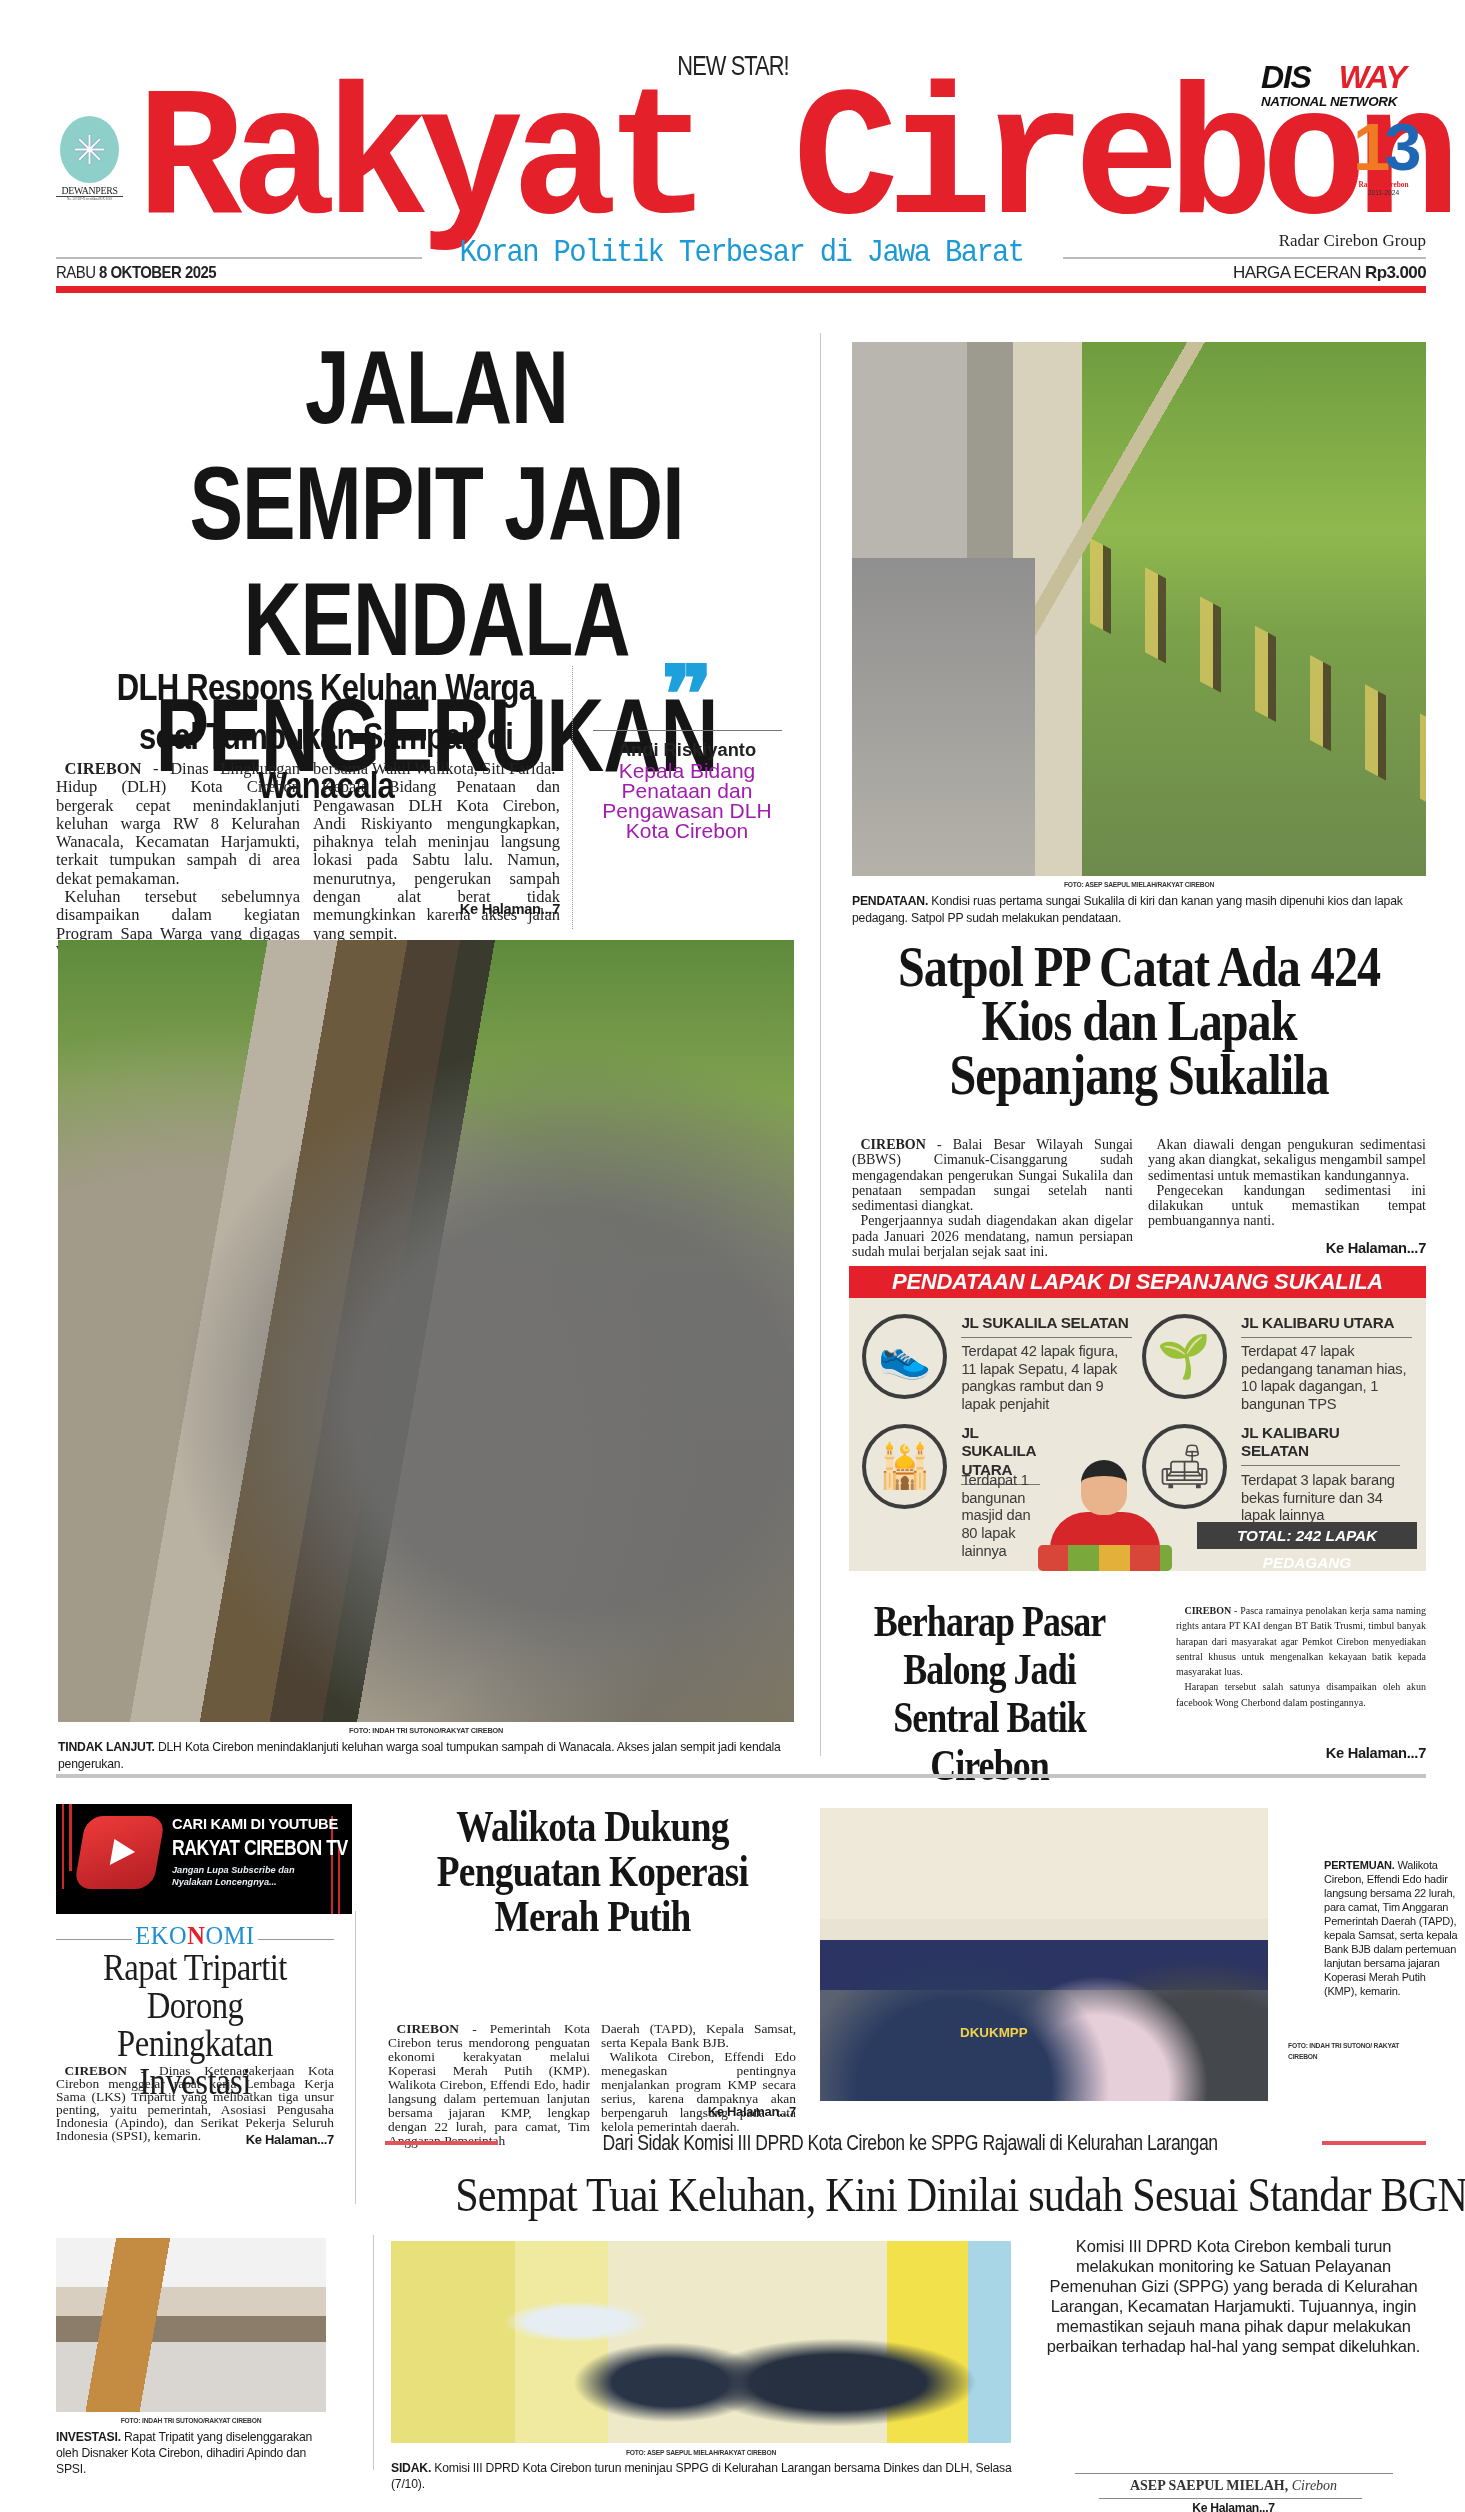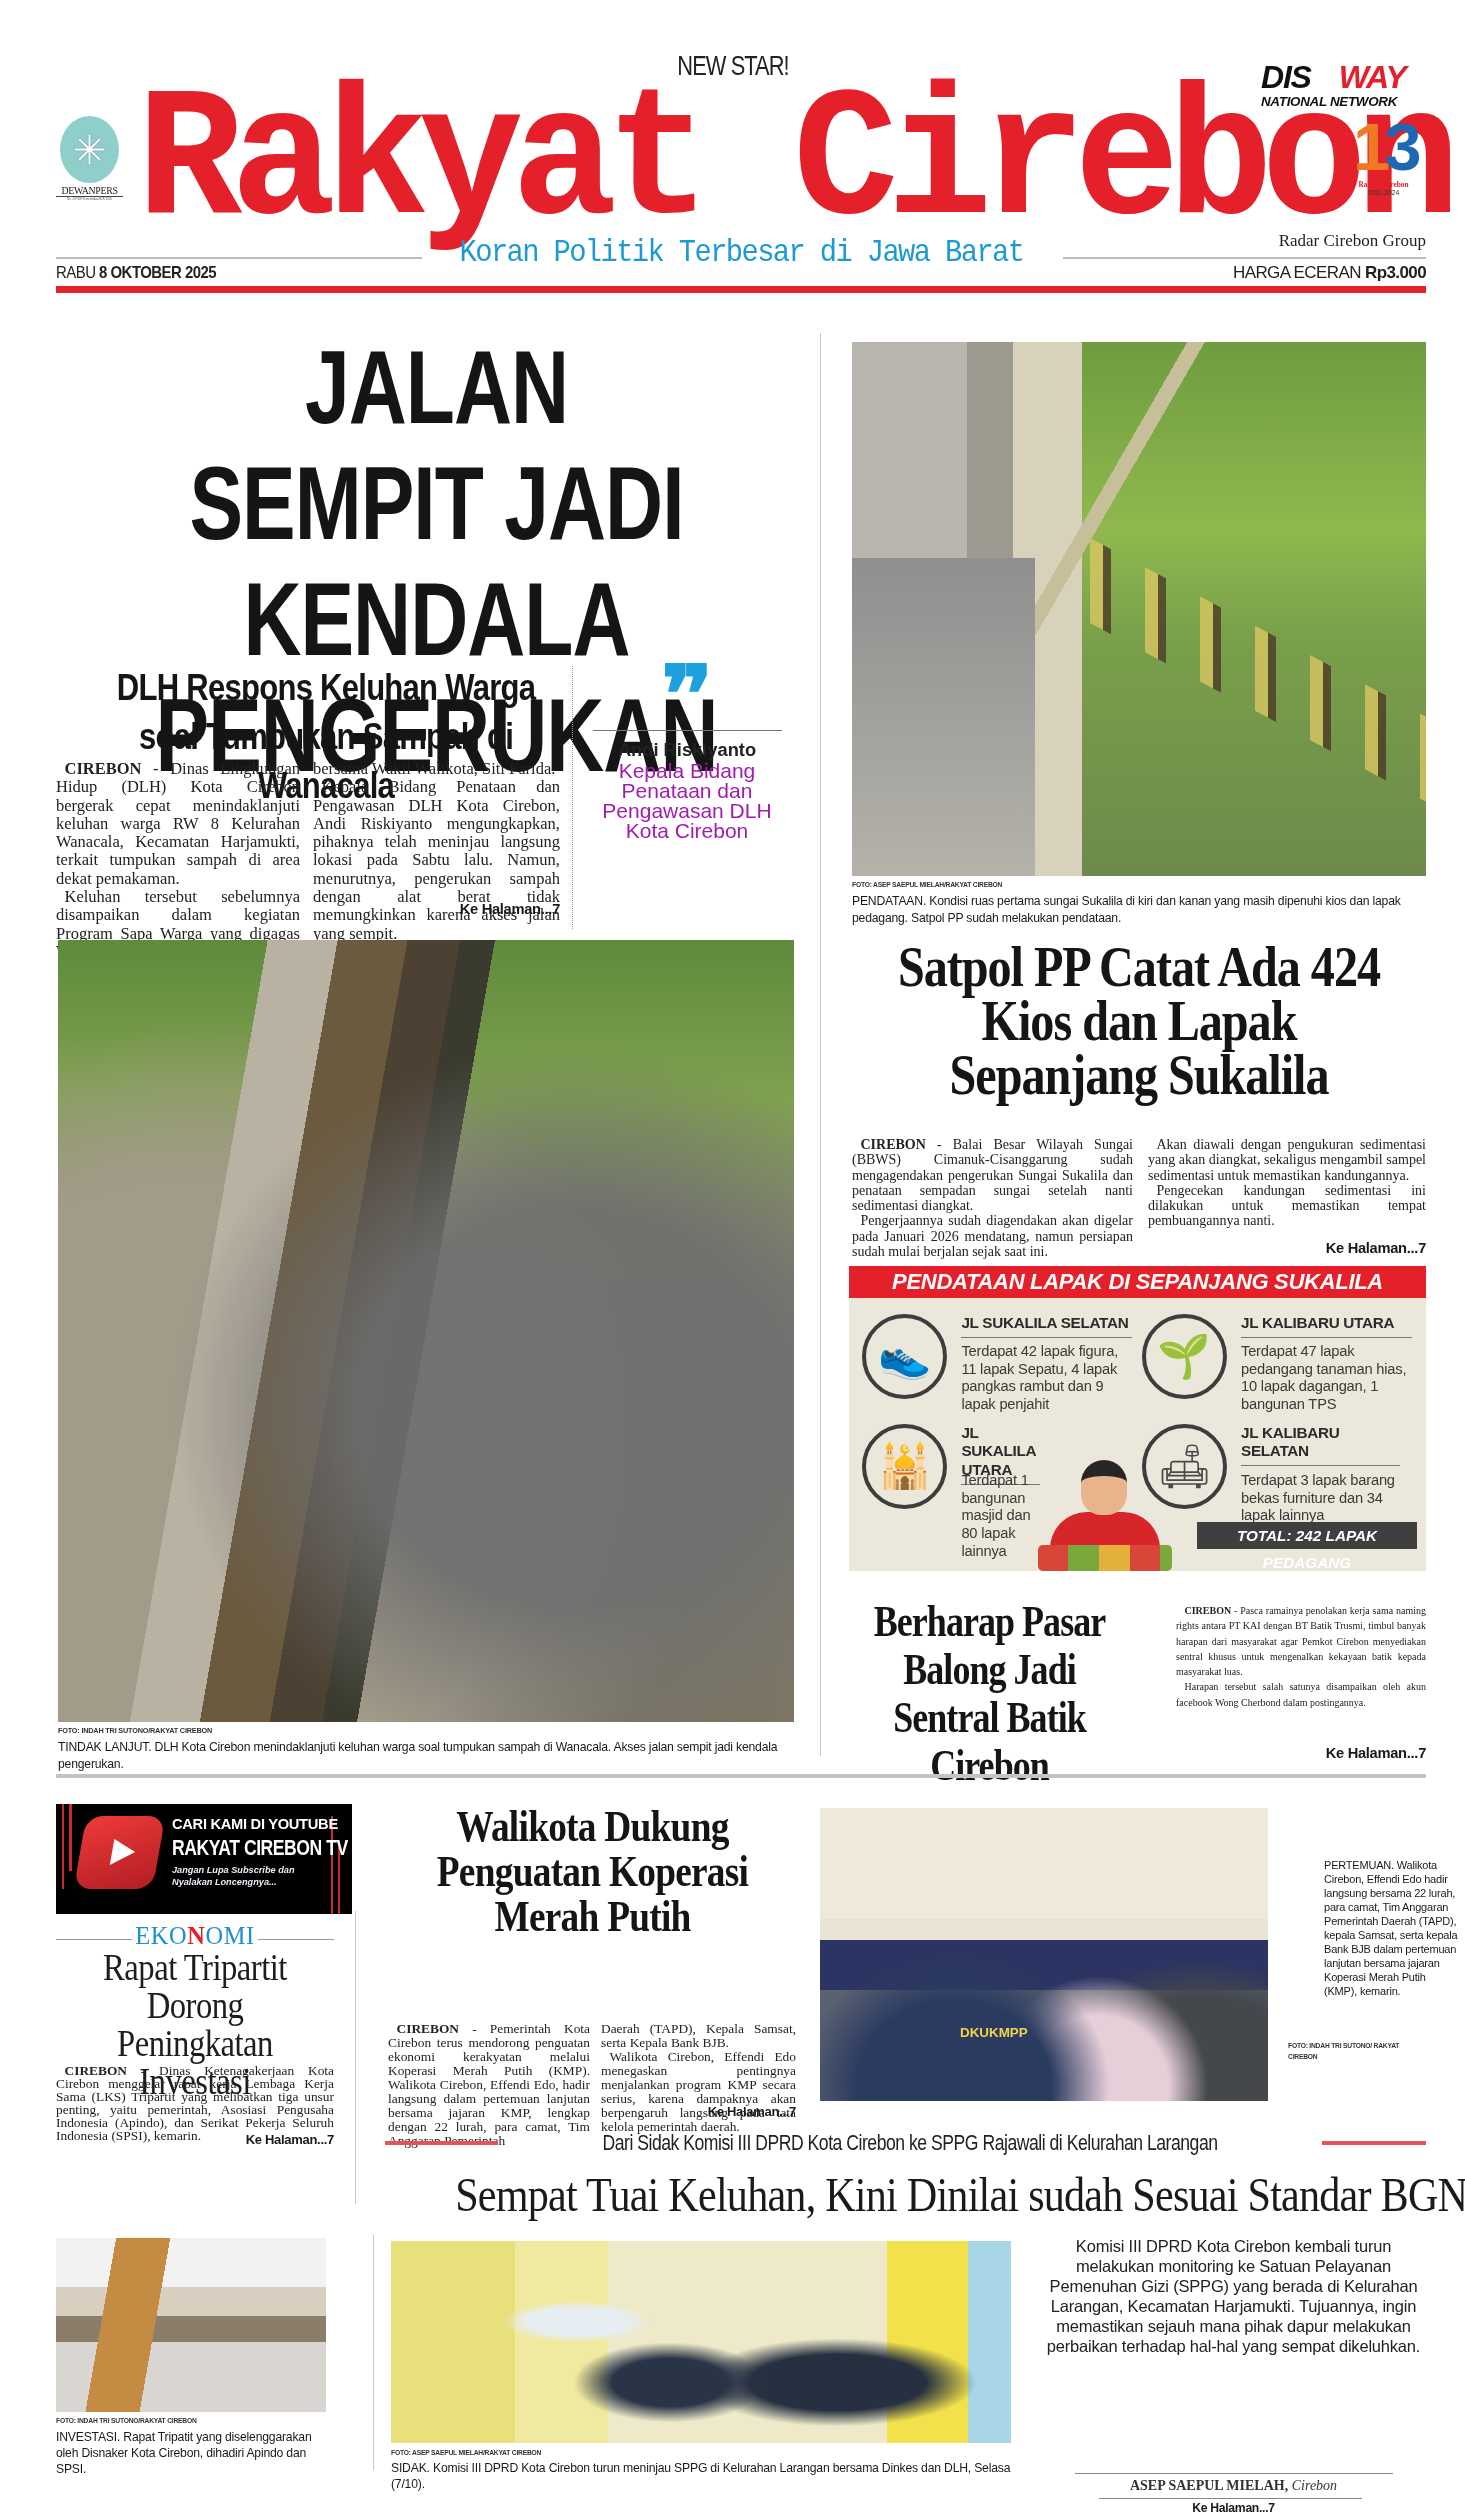--- a/index.html
+++ b/index.html
@@ -55,23 +55,23 @@
   #pullquote .role { font-size: 21px; line-height: 20px; color: #a21caf; }
   #col-divider { left: 820px; top: 333px; width: 1.2px; height: 1423px; background: #c8c8c8; }
 
   .photo { overflow: hidden; }
   #lead-photo { left: 58px; top: 940px; width: 736px; height: 782px;
     background:
       radial-gradient(ellipse at 70% 60%, rgba(110,110,110,.9) 0 30%, transparent 55%),
       linear-gradient(100deg, transparent 0 24%, #b9b1a2 24% 32%, #6b5a3e 32% 40%, #4c4132 40% 46%, #3a3b2e 46% 50%, transparent 50%),
       radial-gradient(ellipse at 20% 70%, #a39b8a 0 40%, transparent 60%),
       linear-gradient(180deg, #5f8a3c 0%, #7fa14f 20%, #879a5e 30%, #8b8778 45%, #7c7563 100%); }
-  .credit { font-family: "Liberation Sans", sans-serif; font-weight: bold; font-size: 7.3px; color: #333; text-align: left; letter-spacing: -0.2px; }
+  .credit { font-family: "Liberation Sans", sans-serif; font-weight: bold; font-size: 7.3px; color: #333; text-align: center; letter-spacing: -0.2px; }
   .caption { font-family: "Liberation Sans", sans-serif; font-size: 13px; line-height: 16.5px; color: #1a1a1a; letter-spacing: -0.2px; }
-  .caption b { font-weight: normal; }
+  .caption b { font-weight: bold; }
   #lead-credit { left: 58px; top: 1726px; width: 736px; }
   #lead-caption { left: 58px; top: 1739px; width: 736px; font-size: 12.2px; }
   #grey-rule { left: 56px; top: 1774px; width: 1370px; height: 3.7px; background: #c4c4c4; }
 
   
   #sukalila-photo { left: 852px; top: 342px; width: 574px; height: 534px;
     background:
       linear-gradient(120deg, transparent 0 38%, #c7bf9a 38% 40%, transparent 40%),
       linear-gradient(90deg, #b8b6ae 0 20%, #9d9a90 20% 28%, #d8d2bd 28% 40%, transparent 40%),
       linear-gradient(180deg, #6f9c3f 0%, #8fb94e 35%, #7aa04a 55%, #6d8a4c 100%); }

